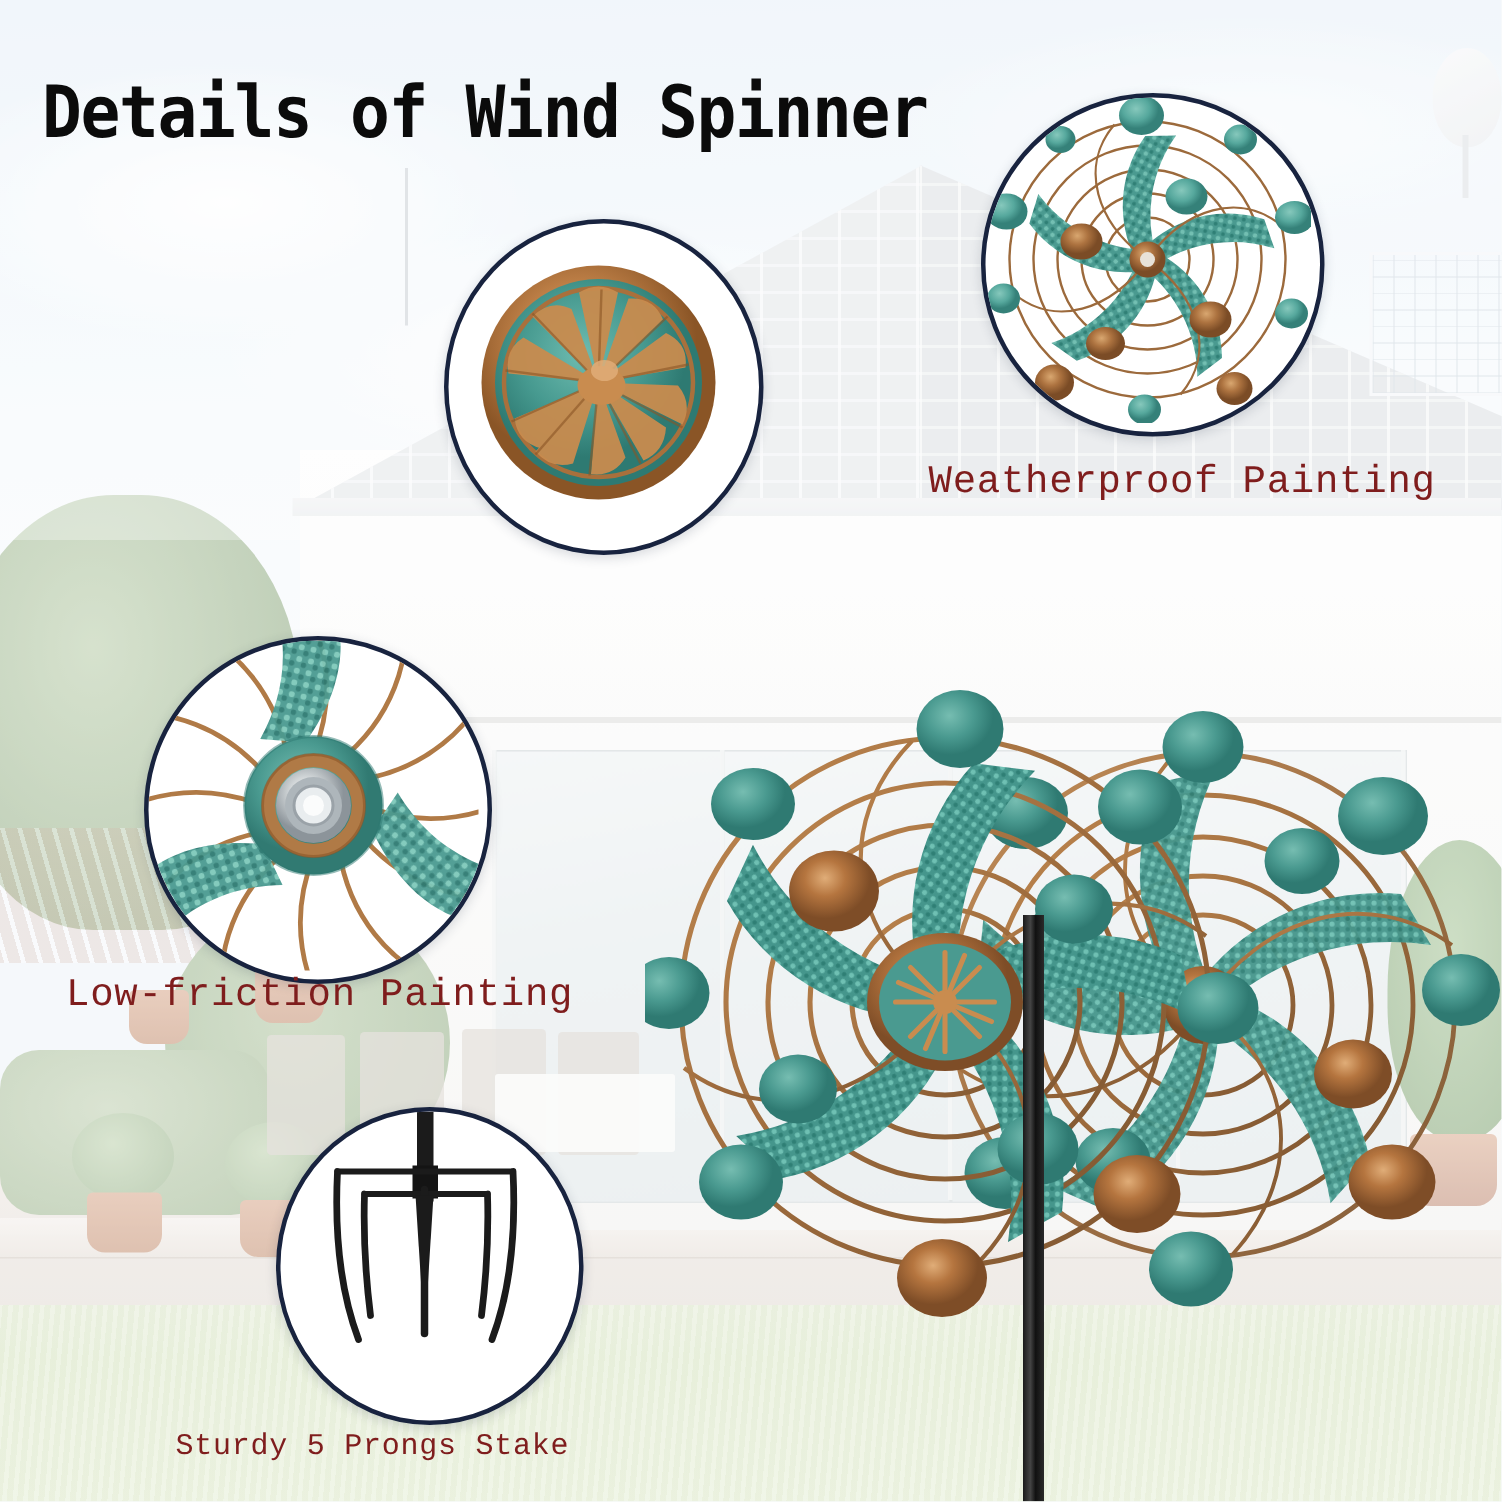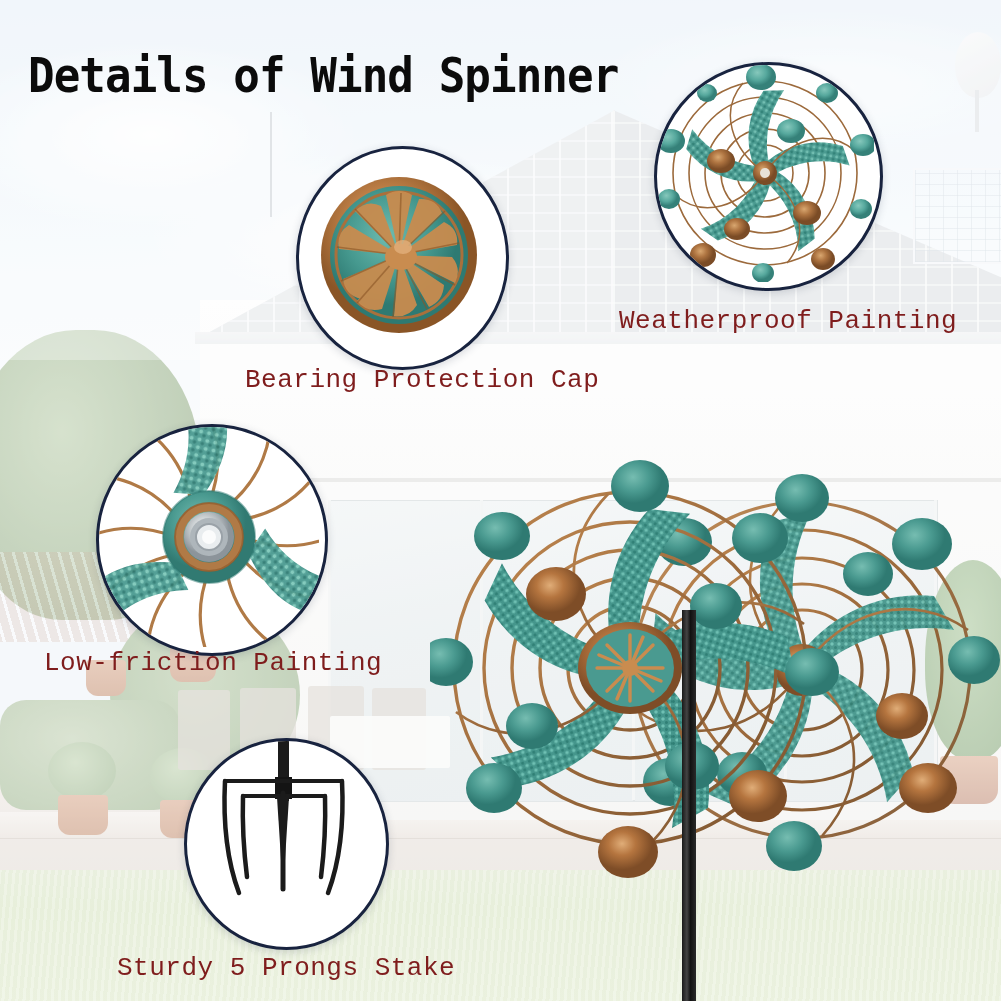--- a/index.html
+++ b/index.html
@@ -100,21 +100,21 @@
        font-family:Liberation Mono, monospace;letter-spacing:.5px;}
 
   .c-cap{left:296px;top:146px;width:207px;height:218px;}
   .c-weather{left:654px;top:62px;width:223px;height:223px;}
   .c-bear{left:96px;top:424px;width:226px;height:226px;}
   .c-stake{left:184px;top:738px;width:199px;height:206px;}
 
   .l-cap{left:245px;top:365px;font-size:26px;}
   .l-weather{left:619px;top:306px;font-size:26px;}
   .l-bear{left:44px;top:648px;font-size:26px;}
-  .l-stake{left:117px;top:953px;font-size:26px;}
+  .l-stake{left:117px;top:953px;font-size:20px;}
 
   
   .title{position:absolute;left:28px;top:47px;font-size:48px;font-weight:700;color:#0b0b0b;
        font-family:"DejaVu Sans Mono","Liberation Mono",monospace;letter-spacing:-1px;
        transform:scaleX(.92);transform-origin:left center;}
 
   svg{display:block;}
 </style>
 </head>
 <body>
@@ -371,21 +371,20 @@
           <path d="M100,106 L58,154"></path>
             <path d="M100,106 L42,132"></path>
           <path d="M100,106 L38,98"></path>
             <path d="M100,106 L56,60"></path>
         </g>
       </g>
       <ellipse cx="102" cy="108" rx="16" ry="13" fill="#c98c4f"></ellipse>
       <ellipse cx="104" cy="98" rx="9" ry="7" fill="#e0ad78" opacity=".85"></ellipse>
     </svg>
   </div>
-  <div class="callout-label l-cap">Bearing Protection Cap</div>
 
   <div class="callout c-weather">
     <svg width="217" height="217" viewBox="0 0 217 217">
       <defs>
         <pattern id="dots2" width="6" height="6" patternUnits="userSpaceOnUse">
           <rect width="6" height="6" fill="#4a9a90"></rect>
           <circle cx="1.8" cy="1.8" r="1.5" fill="#73bfb2"></circle>
           <circle cx="4.6" cy="4.6" r="1.3" fill="#2f7f75"></circle>
         </pattern>
         <radialGradient id="tDisc2" cx="38%" cy="33%">

